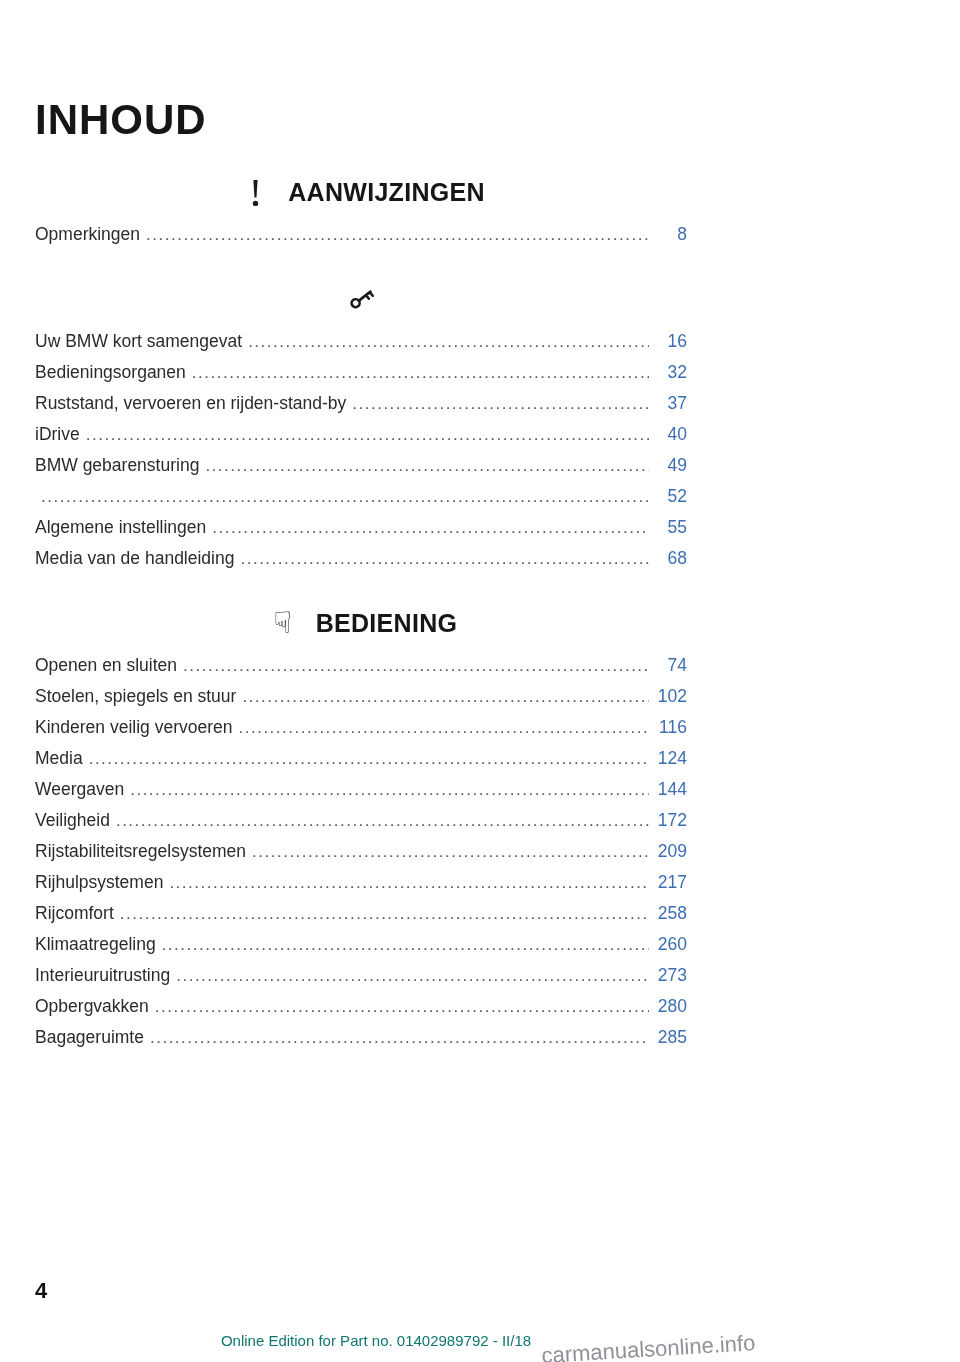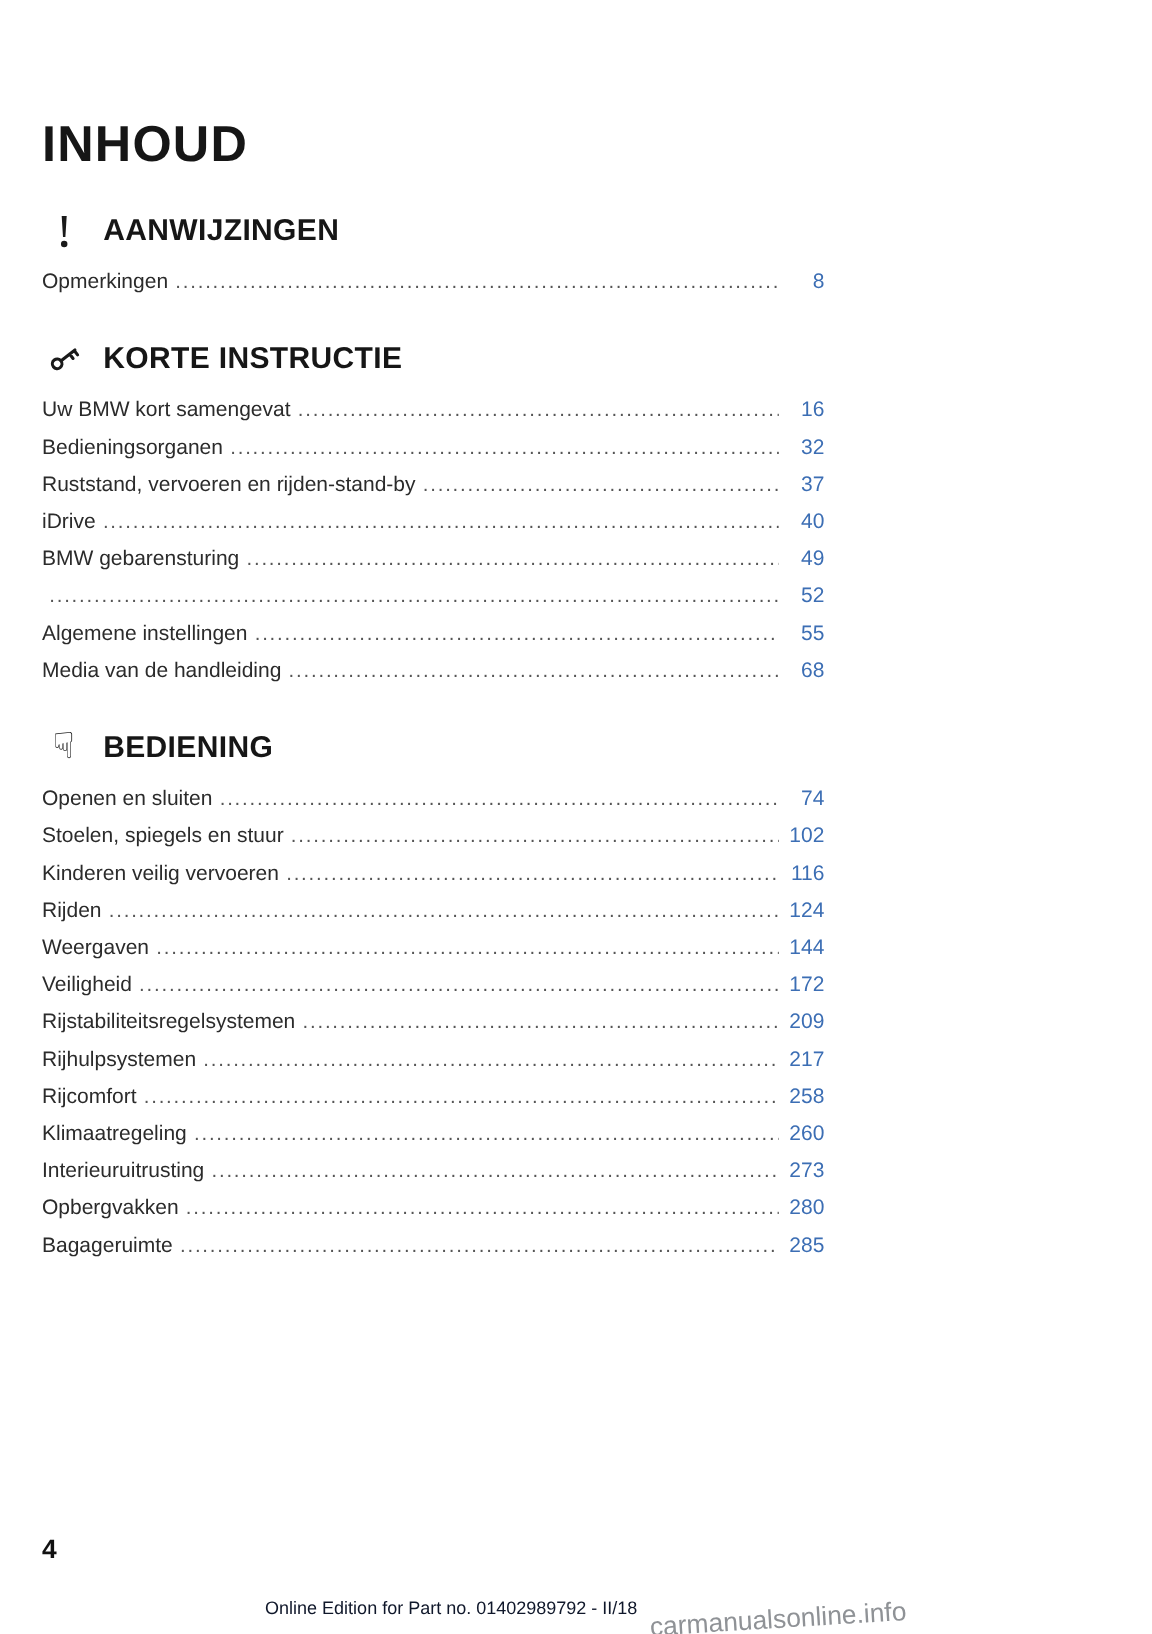--- a/index.html
+++ b/index.html
@@ -24,20 +24,21 @@
     font-weight:bold;
     letter-spacing:1px;
     color:#161616;
   }
   .toc-section { margin:0; }
   .sec-header {
     display:flex;
     align-items:center;
     gap:15px;
     margin:34px 0 12px 0;
+    justify-content:center;
   }
   .sec-icon {
     width:36px;
     display:flex;
     justify-content:center;
     align-items:center;
     color:#1a1a1a;
   }
   .hand-glyph { font-size:30px; line-height:1; color:#1a1a1a; }
   .sec-title {
@@ -82,21 +83,21 @@
     font-weight:bold;
     color:#111111;
   }
   .footer {
     position:absolute;
     left:0;
     right:16px;
     bottom:13px;
     text-align:center;
     font-size:15px;
-    color:#0f172a;
+    color:#0f766e;
   }
   .watermark {
     position:absolute;
     right:12px;
     bottom:6px;
     font-size:22px;
     color:#8f9296;
     transform:rotate(-3.5deg);
     transform-origin:right bottom;
   }
@@ -127,21 +128,20 @@
         <div class="toc-section">
           <div class="sec-header">
             <span class="sec-icon">
               <svg width="30" height="30" viewBox="0 0 30 30">
                 <g transform="rotate(-38 15 15)" fill="none" stroke="currentColor" stroke-width="2.6" stroke-linecap="round">
                   <circle cx="8.2" cy="15" r="4"></circle>
                   <path d="M12.4 15H27M21.4 15v4.6M26.2 15v4.6"></path>
                 </g>
               </svg>
             </span>
-            <h2 class="sec-title">KORTE INSTRUCTIE</h2>
           </div>
           <div class="toc-item">
             <span class="toc-label">Uw BMW kort samengevat</span>
             <span class="leader"></span>
             <span class="toc-page">16</span>
           </div>
         </div>
         <div class="toc-section">
           <div class="toc-item">
             <span class="toc-label">Bedieningsorganen</span>
@@ -194,21 +194,21 @@
             <span class="toc-label">Stoelen, spiegels en stuur</span>
             <span class="leader"></span>
             <span class="toc-page">102</span>
           </div>
           <div class="toc-item">
             <span class="toc-label">Kinderen veilig vervoeren</span>
             <span class="leader"></span>
             <span class="toc-page">116</span>
           </div>
           <div class="toc-item">
-            <span class="toc-label">Rijden</span>
+            <span class="toc-label">Media</span>
             <span class="leader"></span>
             <span class="toc-page">124</span>
           </div>
           <div class="toc-item">
             <span class="toc-label">Weergaven</span>
             <span class="leader"></span>
             <span class="toc-page">144</span>
           </div>
           <div class="toc-item">
             <span class="toc-label">Veiligheid</span>

